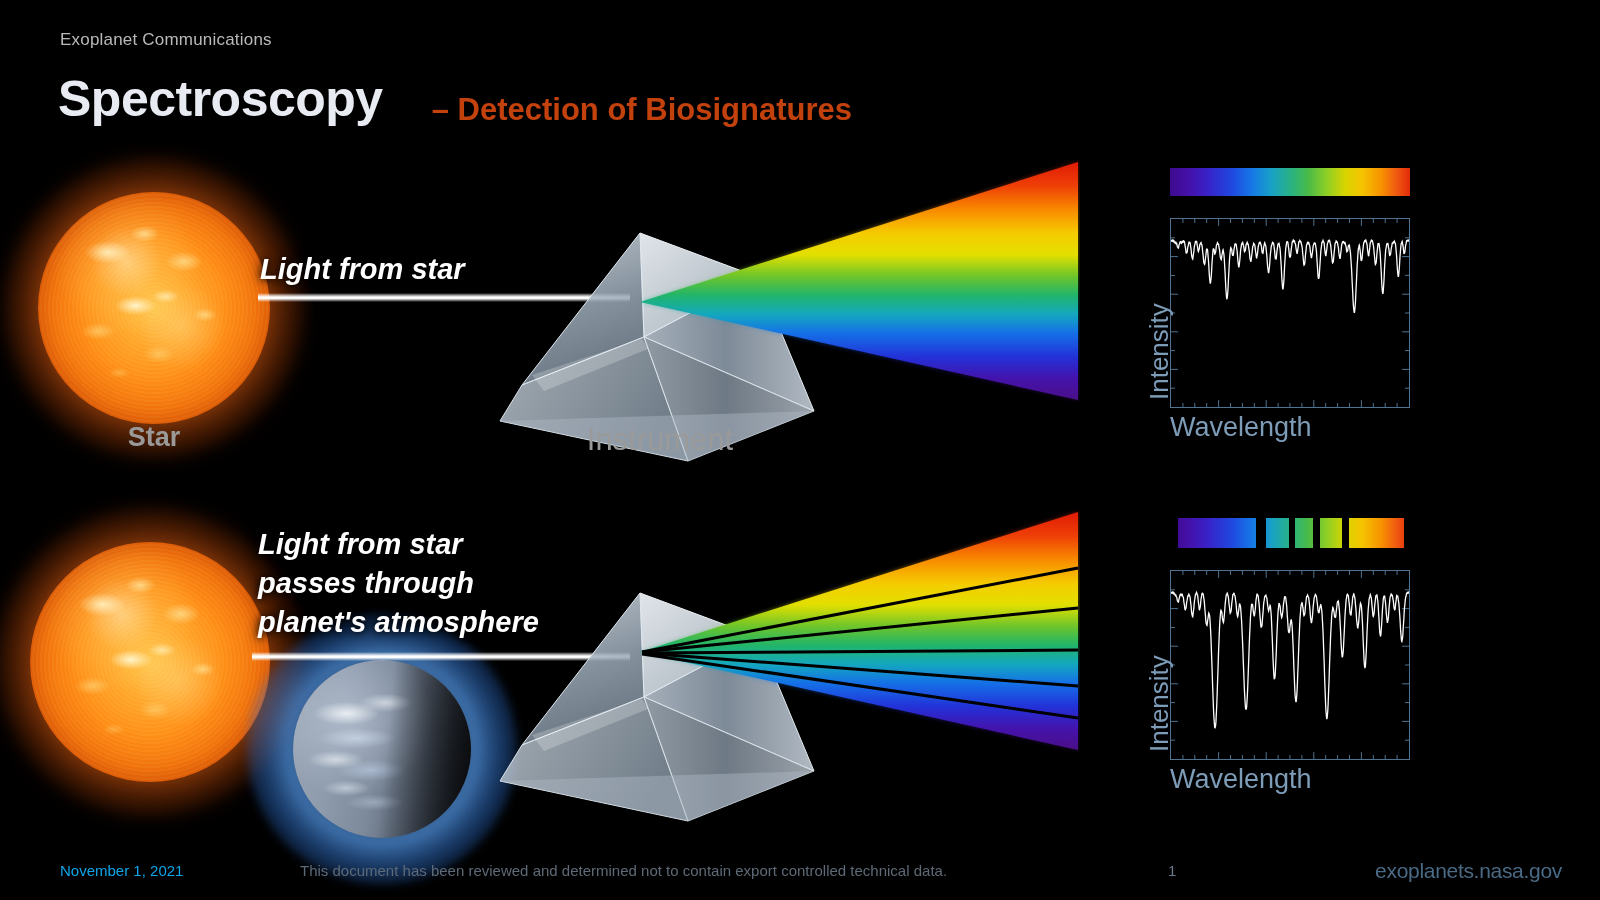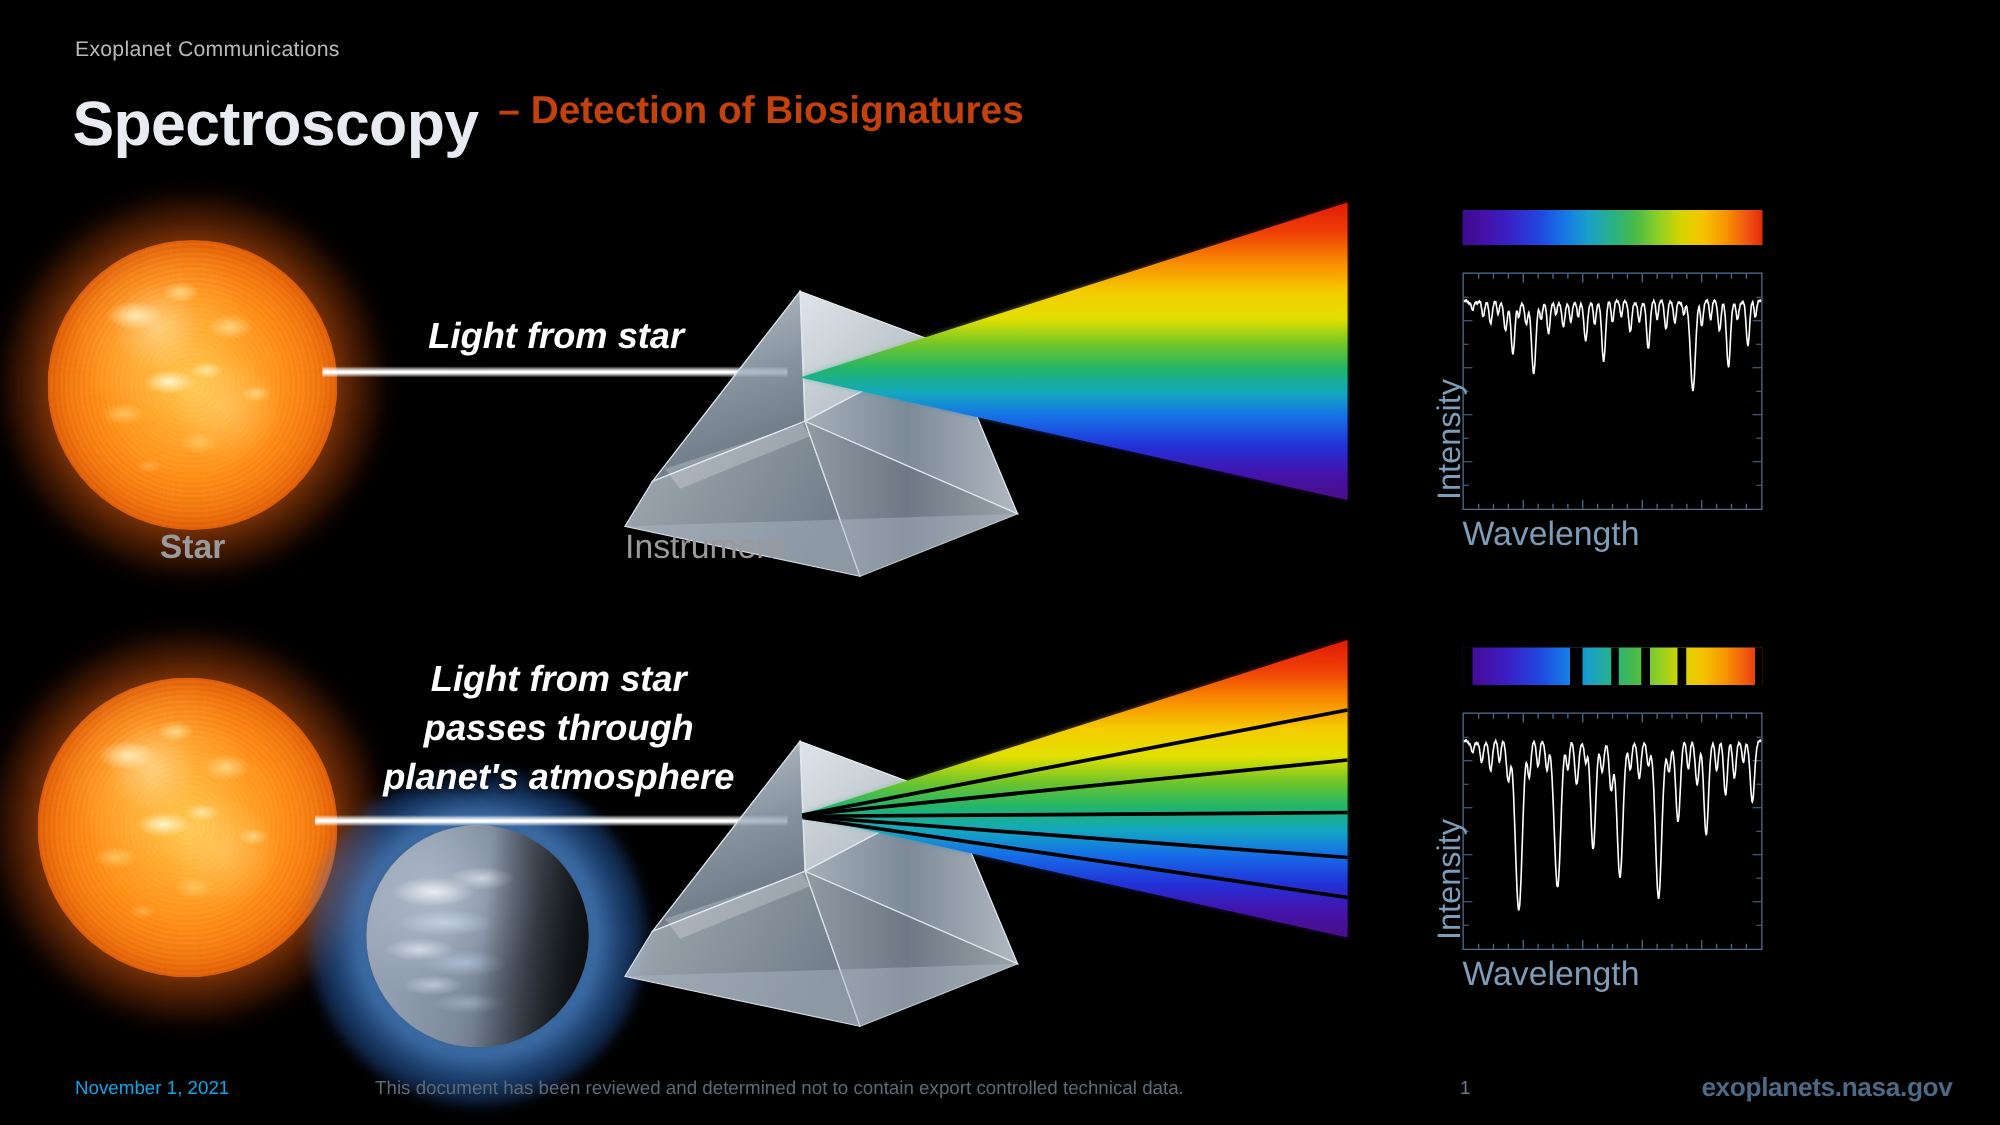--- a/index.html
+++ b/index.html
@@ -11,21 +11,21 @@
   }
   .slide{position:absolute;inset:0;background:#000;}
 
   
   .eyebrow{
     position:absolute;left:60px;top:30px;
     font-size:17px;color:#b9b9b9;letter-spacing:.2px;
   }
   .title-row{
     position:absolute;left:58px;top:70px;
-    display:flex;align-items:flex-start;white-space:nowrap;
+    display:flex;align-items:flex-end;white-space:nowrap;gap:33px;
   }
   .title-main{
     font-size:50px;font-weight:bold;color:#e8ecf2;letter-spacing:-.5px;
   }
   .title-sub{
     font-size:31px;font-weight:bold;color:#c2410c;margin-left:16px;
   }
 
   
   .panel{position:absolute;left:0;width:1600px;}
@@ -124,28 +124,28 @@
       rgba(255,255,255,0) 0%, rgba(255,255,255,.55) 22%,
       #ffffff 45%, #ffffff 60%, rgba(255,255,255,.5) 80%, rgba(255,255,255,0) 100%);
     filter:blur(.4px);
   }
 
   
   .prism{position:absolute;}
   .prism svg{display:block;}
 
   .inst-label{
-    position:absolute;
-    font-size:27px;color:#9a9a9a;white-space:nowrap;
+    position:absolute;text-align:center;
+    font-size:31px;color:#9a9a9a;white-space:nowrap;
   }
 
   
   .annot{
     position:absolute;color:#fff;font-style:italic;font-weight:bold;
-    font-size:29px;line-height:1.35;text-align:center;white-space:pre-line;
+    font-size:29px;line-height:1.35;text-align:left;white-space:pre-line;
     text-shadow:0 0 7px rgba(0,0,0,.95), 0 0 14px rgba(0,0,0,.8);
   }
 
   
   .sp-bar{position:absolute;}
   .sp-bar .rainbow{
     position:absolute;inset:0;
     background:linear-gradient(90deg,
       #3d0b8f 0%, #4410a6 7%, #3a1fc6 15%, #1f49e0 26%,
       #1677e6 34%, #18a0c8 42%, #2bb37e 51%, #4cbb45 58%,
@@ -168,21 +168,21 @@
   .axis-x{
     position:absolute;
     color:#7d9cb8;font-size:27px;white-space:nowrap;
   }
 
   
   .footer{position:absolute;left:0;bottom:0;width:1600px;height:46px;}
   .f-date{position:absolute;left:60px;top:8px;font-size:15px;color:#0ea5e9;}
   .f-disc{position:absolute;left:300px;top:8px;font-size:15px;color:#5e6a77;}
   .f-page{position:absolute;left:1168px;top:8px;font-size:15px;color:#6d7a88;}
-  .f-url{position:absolute;right:38px;top:5px;font-size:21px;font-weight:bold;color:#4a6a86;letter-spacing:-.3px;}
+  .f-url{position:absolute;right:38px;top:5px;font-size:21px;font-weight:normal;color:#4a6a86;letter-spacing:-.3px;}
 </style>
 </head>
 <body>
 
 <div class="slide">
 
   <div class="eyebrow">Exoplanet Communications</div>
   <div class="title-row">
     <span class="title-main">Spectroscopy</span>
     <span class="title-sub">– Detection of Biosignatures</span>

